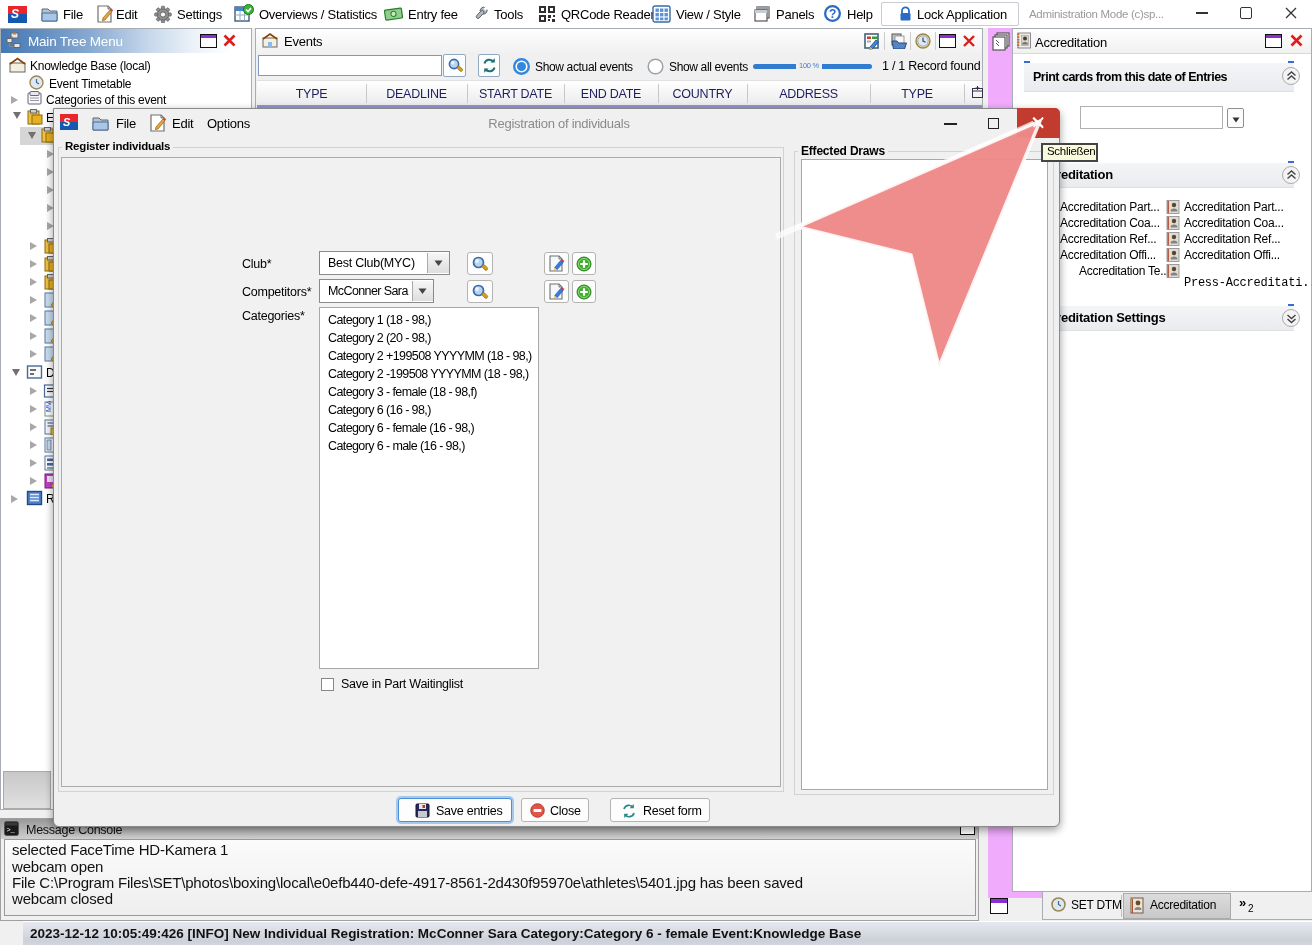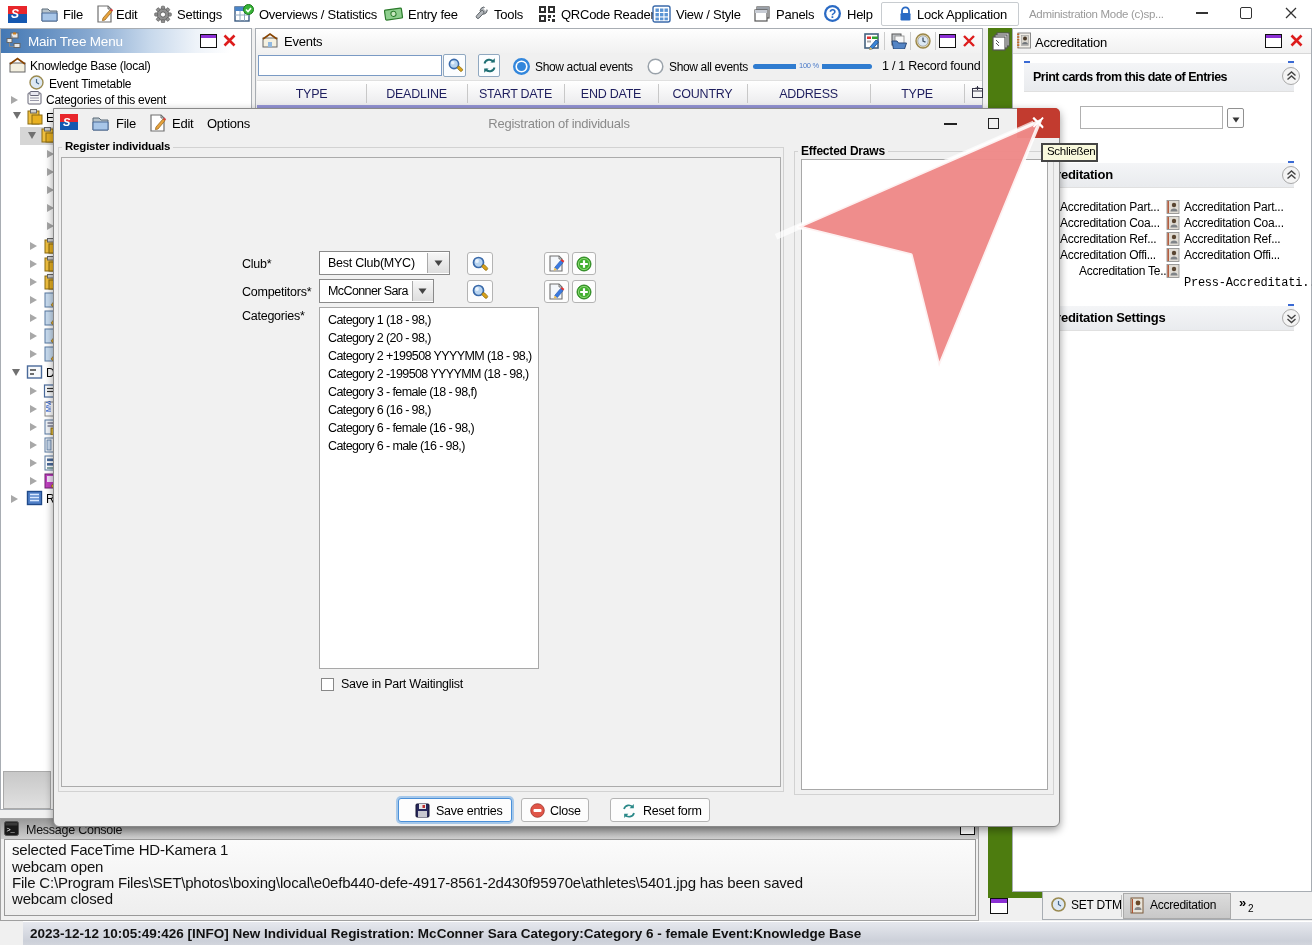--- a/index.html
+++ b/index.html
@@ -422,21 +422,21 @@
     <svg class="abs" style="left:715px;top:5px" width="11" height="12" viewBox="0 0 11 12">
         <rect x="0.5" y="2.5" width="10" height="9" fill="none" stroke="#334" stroke-width="1"></rect>
         <line x1="0.5" y1="5" x2="10.5" y2="5" stroke="#334" stroke-width="1"></line>
         <path d="M5.5 0 v4 M3.5 2 h4" stroke="#334" stroke-width="1"></path>
       </svg>
   </div>
 
   <div class="abs" style="left:1px;top:76px;width:725px;height:5px;background:#9393d4;"></div>
 </div>
 
-<div class="abs" id="rightdock" style="left:988px;top:28px;width:324px;height:870px;background:#4d7c0f;">
+<div class="abs" id="rightdock" style="left:988px;top:28px;width:324px;height:870px;background:#f0abfc;">
 
   <svg class="abs" style="left:4px;top:4px" width="19" height="19" viewBox="0 0 19 19">
     <rect x="5" y="1" width="12" height="13" fill="#fff" stroke="#555" stroke-width="1.2"></rect>
     <rect x="3" y="3" width="12" height="13" fill="#fff" stroke="#555" stroke-width="1.2"></rect>
     <rect x="1" y="5" width="12" height="13" fill="#fff" stroke="#555" stroke-width="1.2"></rect>
     <path d="M4 8 l3 3 M4 11 l3 3" stroke="#555" stroke-width="1"></path>
   </svg>
 
   <div class="abs" style="left:2px;top:870px;width:16px;height:14px;border:1.8px solid #111;background:#fff;">
       <div style="width:100%;height:3.5px;background:#8b2fd4;"></div>

